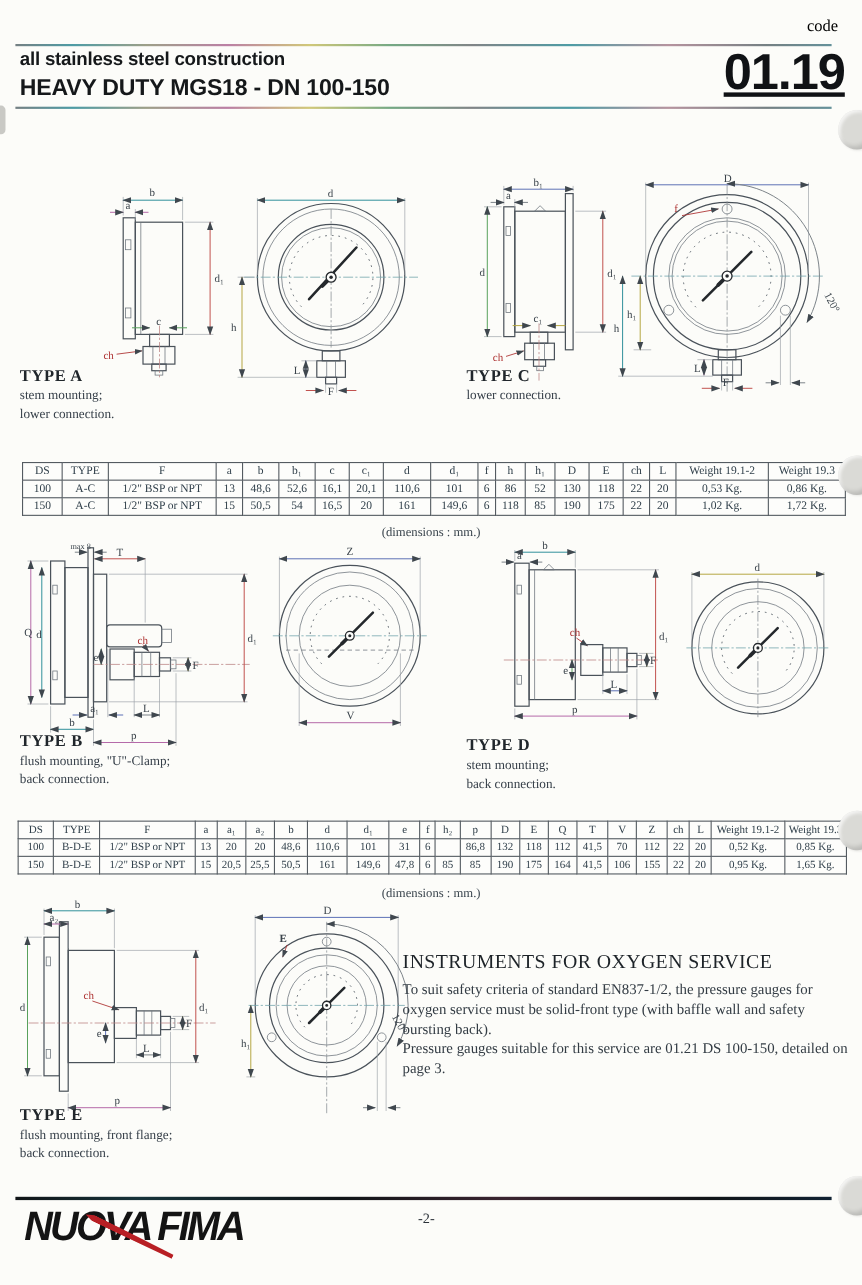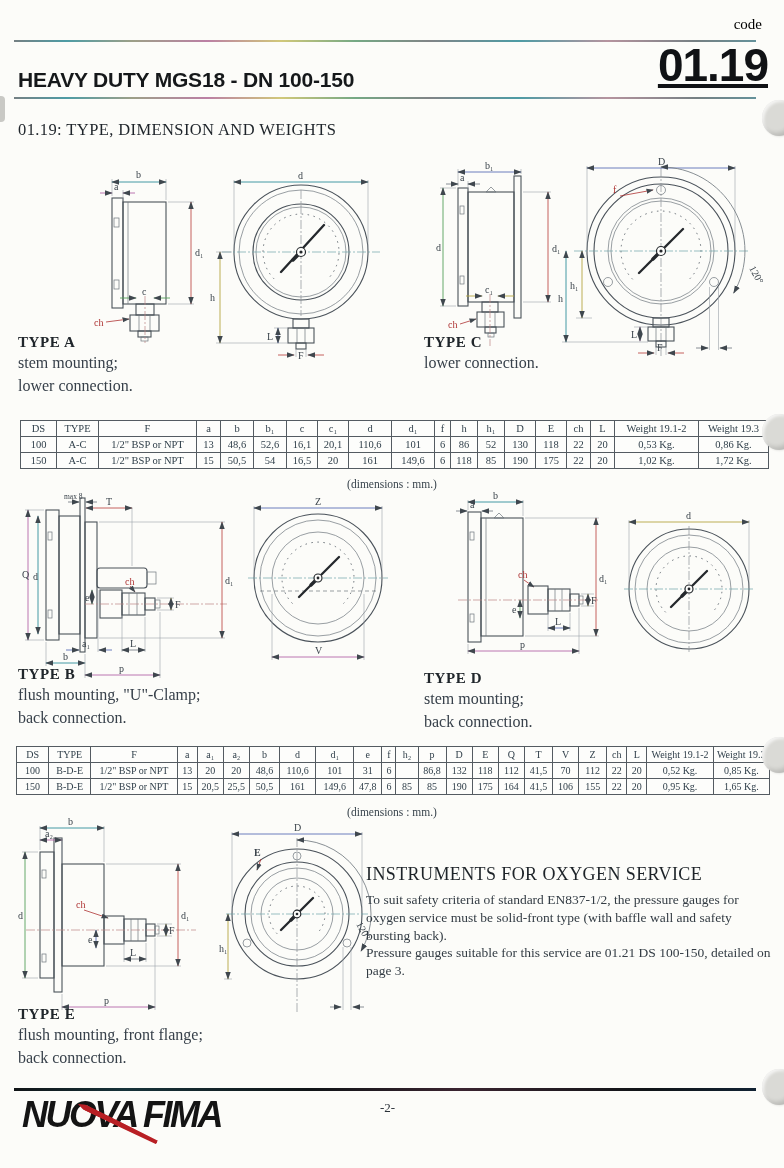--- a/index.html
+++ b/index.html
@@ -12,21 +12,21 @@
         background:linear-gradient(90deg,#5d6a6e,#2f8b96 7%,#8c8f74 16%,#b06a96 26%,#c9bf63 36%,#5d9a70 46%,#6b6f73 56%,#2f8b96 68%,#a9818f 80%,#5d6a6e 92%,#4a7f8a);}
   .hdr-sans{font-family:"Liberation Sans","DejaVu Sans",sans-serif;font-weight:700;color:#15181a;letter-spacing:-.2px;}
   .hdr-line1{left:18px;top:44px;font-size:17px;}
   .hdr-line2{left:18px;top:68px;font-size:21px;}
   .code-value{right:16px;top:38px;font-family:"Liberation Sans","DejaVu Sans",sans-serif;
               font-weight:800;font-size:46px;letter-spacing:-1px;color:#101215;line-height:54px;text-decoration:underline;}
   .section-title{left:18px;top:120px;font-size:16.5px;letter-spacing:.4px;color:#1e242a;}
   
   .type-block{width:300px;}
   .type-name{font-size:15px;font-weight:bold;letter-spacing:.6px;color:#20262b;}
-  .type-desc{font-size:16px;color:#37404a;line-height:1.45;}
+  .type-desc{font-size:12px;color:#37404a;line-height:1.45;}
   
   .tbl-wrap{left:20px;width:748px;}
   .dim-table{border-collapse:collapse;table-layout:fixed;width:100%;font-size:10.5px;color:#31404b;
              border:1.5px solid #414a50;background:#fdfdfb;}
   .dim-table th,.dim-table td{border:1px solid #545b61;font-weight:normal;text-align:center;
              padding:0 1px;height:15px;line-height:15px;white-space:nowrap;overflow:hidden;}
   .t2 .dim-table{font-size:10px;}
   .dims-caption{left:0;width:784px;text-align:center;font-size:11.5px;color:#39444d;}
   
   .oxy{left:366px;top:864px;width:412px;}
@@ -74,24 +74,24 @@
   <svg width="0" height="0">
     <defs>
       <marker id="ah" viewBox="0 0 10 10" markerWidth="9" markerHeight="9" refX="9" refY="5" orient="auto-start-reverse">
         <path d="M0,1.5 L10,5 L0,8.5 z" fill="#3f474e"></path>
       </marker>
     </defs>
   </svg>
 
   <div class="abs code-label">code</div>
   <div class="abs rule" style="top:40px"></div>
+  <div class="abs hdr-sans hdr-line1">all stainless steel construction</div>
   <div class="abs hdr-sans hdr-line2">HEAVY DUTY MGS18 - DN 100-150</div>
   <div class="abs code-value">01.19</div>
   <div class="abs rule" style="top:97px"></div>
-  <div class="abs section-title">01.19: TYPE, DIMENSION AND WEIGHTS</div>
 
   <svg class="abs" style="left:68px;top:166px" width="150" height="178">
     <g>
       <rect class="o" x="44" y="32" width="11" height="110"></rect>
       <rect class="o" x="55" y="36" width="43" height="102"></rect>
       <line class="t" x1="60" y1="36" x2="60" y2="138"></line>
       <rect class="t" x="46" y="52" width="5" height="9"></rect>
       <rect class="t" x="46" y="114" width="5" height="9"></rect>
       <rect class="o" x="68" y="138" width="18" height="11"></rect>
       <rect class="o" x="62" y="149" width="29" height="16"></rect>

